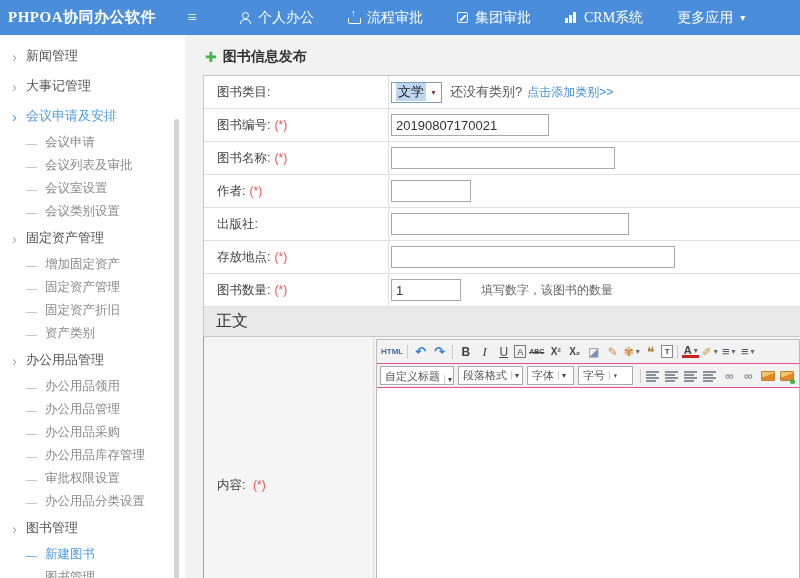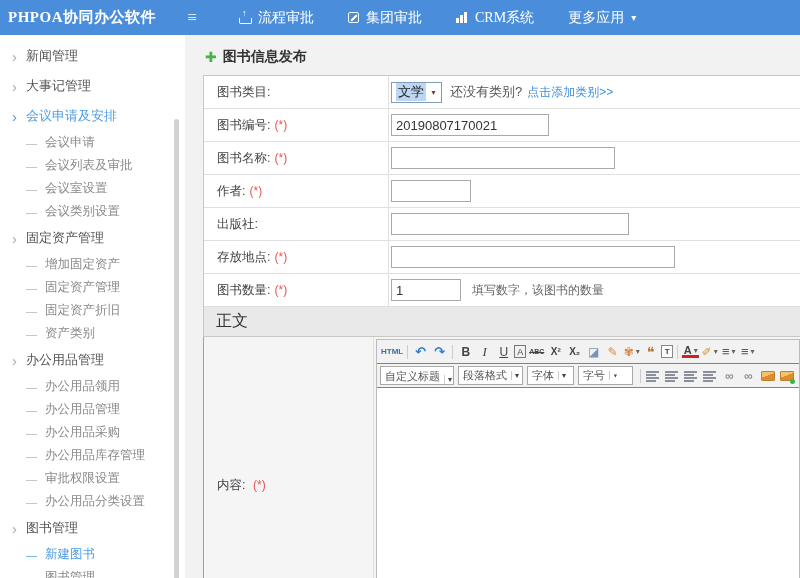--- a/index.html
+++ b/index.html
@@ -41,21 +41,21 @@
   .page-title { display:flex; align-items:center; gap:6px; margin:13px 0 9px 20px; font-size:14px; font-weight:bold; color:#333; }
   .plus-icon { color:#47b247; font-size:14px; font-weight:normal; }
 
   .form-table { margin-left:18px; border:1px solid #c8c8c8; border-right:none; background:#fff; width:597px; }
   .frow { display:flex; align-items:stretch; height:33px; border-bottom:1px solid #e0e0e0; background:#fff; }
   .flabel { width:185px; padding-left:13px; border-right:1px solid #e0e0e0; display:flex; align-items:center; font-size:12.5px; color:#444; white-space:nowrap; }
   .req { color:#e85555; margin-left:4px; font-size:12px; }
   .ffield { flex:1; display:flex; align-items:center; padding-left:2px; white-space:nowrap; overflow:hidden; }
   .tinput { border:1px solid #a9a9a9; height:22px; font-size:13px; color:#333; padding:0 4px; background:#fff; font-family:inherit; }
   .w155{width:158px;} .w220{width:224px;} .w80{width:80px;} .w235{width:238px;} .w283{width:284px;} .w68{width:70px;}
-  .hint { margin-left:11px; font-size:12px; color:#666; }
+  .hint { margin-left:20px; font-size:12px; color:#666; }
 
   .cat-select { display:inline-flex; align-items:center; border:1px solid #7f9db9; background:#fff; height:21px; padding:0 4px; cursor:pointer; }
   .cat-select .sel-text { background:#bdd7f2; font-size:13px; color:#222; padding:0 2px; }
   .cat-select::after { content:"▼"; font-size:7px; color:#7a4040; margin-left:4px; }
   .cat-q { margin-left:8px; font-size:13px; color:#555; }
   .cat-link { margin-left:5px; font-size:12px; color:#3e8ddd; cursor:pointer; }
 
   .section-row { height:30px; background:#e9e9e9; border-bottom:1px solid #c8c8c8; display:flex; align-items:center; padding-left:12px; font-size:16px; color:#333; }
 
   .content-row { display:flex; align-items:stretch; height:330px; margin-left:-1px; border-left:1px solid #7fa8cc; background:#f5f5f5; }
@@ -97,20 +97,24 @@
   .tb-imgadd::after { content:""; position:absolute; right:0px; bottom:1px; width:5px; height:5px; background:#3cb54a; border-radius:50%; }
   .ed-content { height:250px; background:#fff; cursor:text; }
 </style>
 </head>
 <body>
 
 <div class="topbar">
   <div class="logo">PHPOA协同办公软件</div>
   <div class="hamburger">≡</div>
   <div class="nav">
+    <div class="nav-item">
+      <span class="ic-user"></span>
+      <span>个人办公</span>
+    </div>
     <div class="nav-item">
       <span class="ic-flow"></span>
       <span>流程审批</span>
     </div>
     <div class="nav-item">
       <span class="ic-group"></span>
       <span>集团审批</span>
     </div>
     <div class="nav-item">
       <span class="ic-crm"></span>

